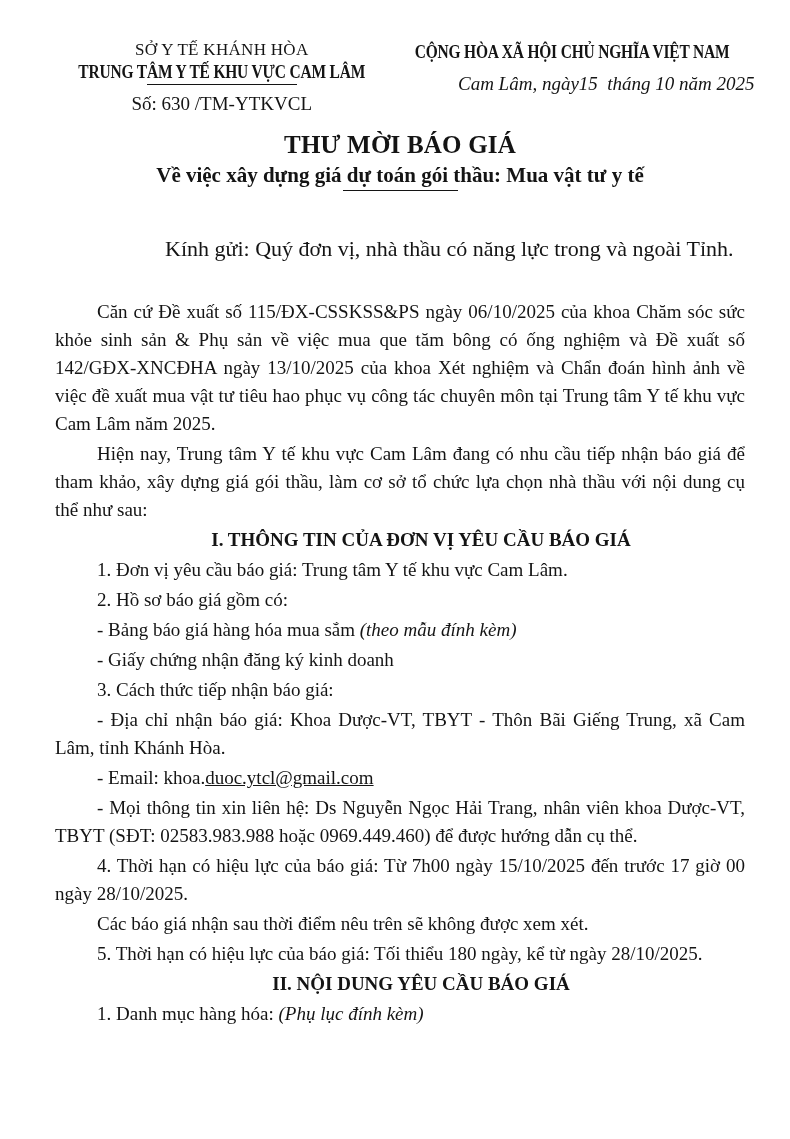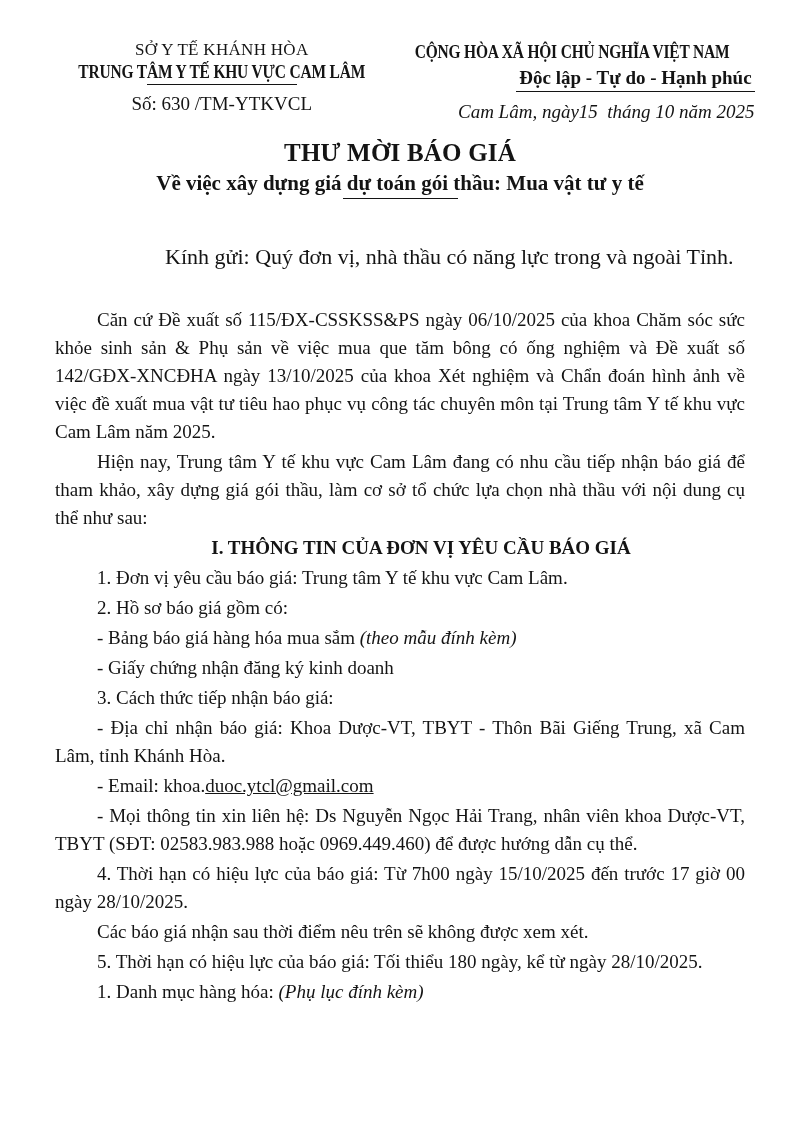--- a/index.html
+++ b/index.html
@@ -85,23 +85,20 @@
       <div>
         <span class="org-name condensed">TRUNG TÂM Y TẾ KHU VỰC CAM LÂM</span>
       </div>
       <div class="short-rule"></div>
       <div class="doc-number">Số: 630 /TM-YTKVCL</div>
     </div>
     <div class="hdr-right">
       <div>
         <span class="country-name condensed">CỘNG HÒA XÃ HỘI CHỦ NGHĨA VIỆT NAM</span>
       </div>
-      <div>
-        <span class="motto">Độc lập - Tự do - Hạnh phúc</span>
-      </div>
       <div class="dateline">Cam Lâm, ngày15  tháng 10 năm 2025</div>
     </div>
   </header>
 
   <div class="title-block">
     <div class="doc-title">THƯ MỜI BÁO GIÁ</div>
     <div class="doc-subtitle">Về việc xây dựng giá dự toán gói thầu: Mua vật tư y tế</div>
     <div class="title-rule"></div>
   </div>
 
@@ -115,16 +112,17 @@
       <p class="blk"><span>2. Hồ sơ báo giá gồm có:</span></p>
       <p class="blk"><span>- Bảng báo giá hàng hóa mua sắm </span><span class="seg-italic">(theo mẫu đính kèm)</span></p>
       <p class="blk"><span>- Giấy chứng nhận đăng ký kinh doanh</span></p>
       <p class="blk"><span>3. Cách thức tiếp nhận báo giá:</span></p>
       <p class="blk"><span>- Địa chỉ nhận báo giá: Khoa Dược-VT, TBYT - Thôn Bãi Giếng Trung, xã Cam Lâm, tỉnh Khánh Hòa.</span></p>
       <p class="blk"><span>- Email: khoa.</span><span class="seg-underline">duoc.ytcl@gmail.com</span></p>
       <p class="blk"><span>- Mọi thông tin xin liên hệ: Ds Nguyễn Ngọc Hải Trang, nhân viên khoa Dược-VT, TBYT (SĐT: 02583.983.988 hoặc 0969.449.460) để được hướng dẫn cụ thể.</span></p>
       <p class="blk"><span>4. Thời hạn có hiệu lực của báo giá: Từ 7h00 ngày 15/10/2025 đến trước 17 giờ 00 ngày 28/10/2025.</span></p>
       <p class="blk"><span>Các báo giá nhận sau thời điểm nêu trên sẽ không được xem xét.</span></p>
       <p class="blk"><span>5. Thời hạn có hiệu lực của báo giá: Tối thiểu 180 ngày, kể từ ngày 28/10/2025.</span></p>
+      <p class="blk blk-heading"><span>II. NỘI DUNG YÊU CẦU BÁO GIÁ</span></p>
       <p class="blk"><span>1. Danh mục hàng hóa: </span><span class="seg-italic">(Phụ lục đính kèm)</span></p>
     </main>
 
 </div>
 
 </body></html>

